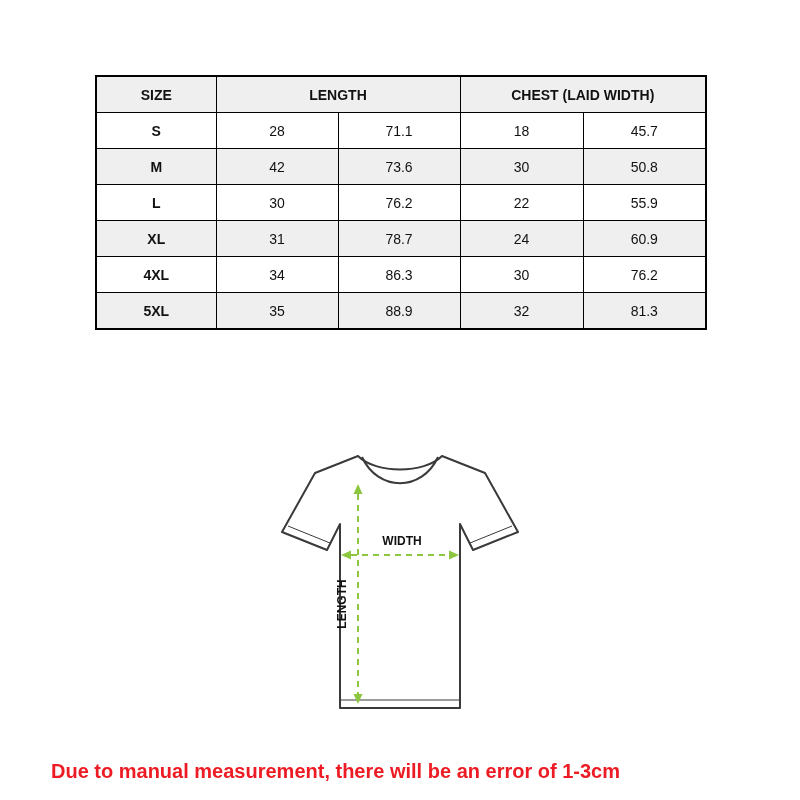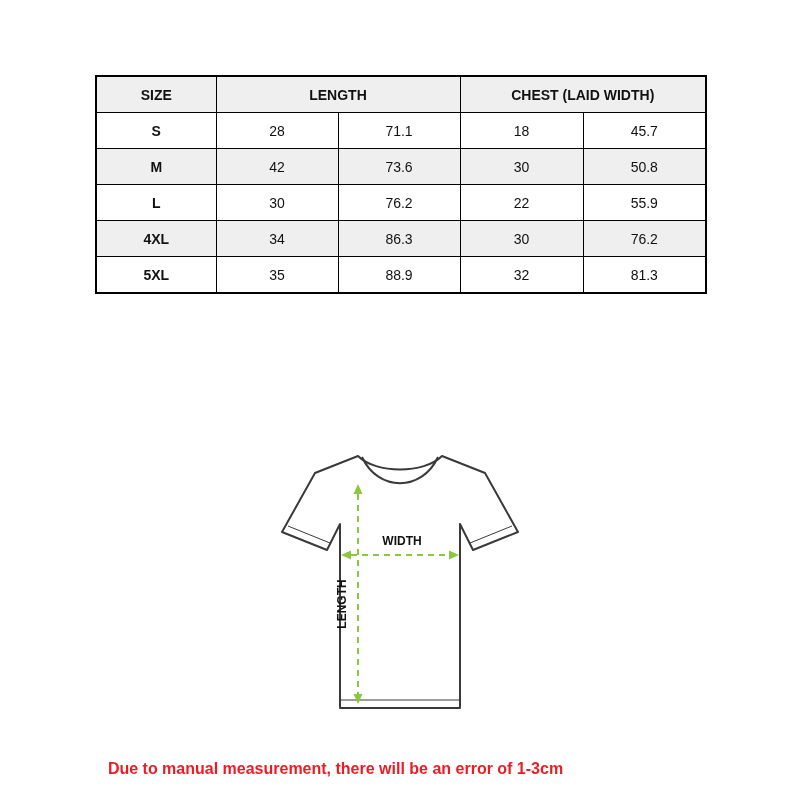--- a/index.html
+++ b/index.html
@@ -63,21 +63,21 @@
     justify-content: center;
   }
   .note {
     position: absolute;
     left: 0;
     top: 760px;
     width: 671px;
     text-align: center;
     color: #ed1c24;
     font-weight: bold;
-    font-size: 16px;
+    font-size: 20px;
   }
   svg text {
     font-family: "Liberation Sans", sans-serif;
     font-weight: bold;
     fill: #111111;
   }
 </style>
 </head>
 <body>
 
@@ -113,20 +113,27 @@
         <td>73.6</td>
         <td>30</td>
         <td>50.8</td>
       </tr>
       <tr>
         <td class="size-col">L</td>
         <td>30</td>
         <td>76.2</td>
         <td>22</td>
         <td>55.9</td>
+      </tr>
+      <tr>
+        <td class="size-col">XL</td>
+        <td>31</td>
+        <td>78.7</td>
+        <td>24</td>
+        <td>60.9</td>
       </tr>
       <tr>
         <td class="size-col">4XL</td>
         <td>34</td>
         <td>86.3</td>
         <td>30</td>
         <td>76.2</td>
       </tr>
       <tr>
         <td class="size-col">5XL</td>

